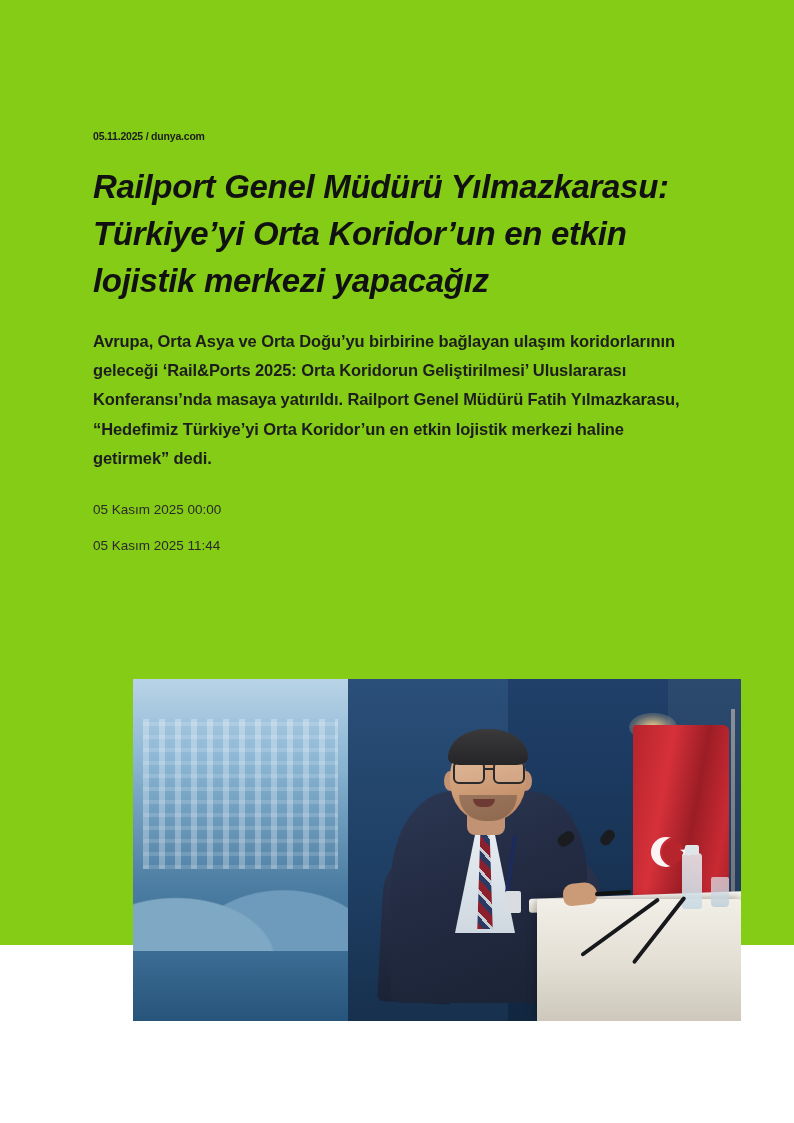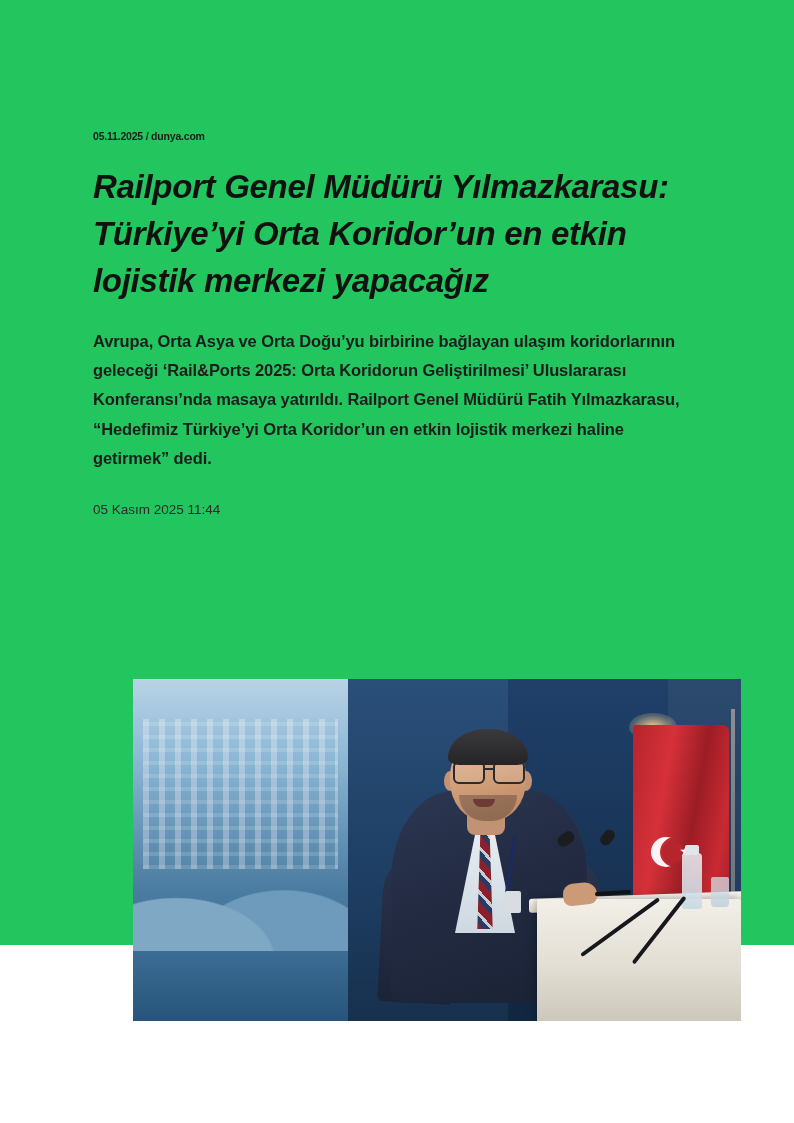--- a/index.html
+++ b/index.html
@@ -13,21 +13,21 @@
     font-family: "Liberation Sans", sans-serif;
     color: #1b1b1b;
     position: relative;
     overflow: hidden;
   }
   .page {
     position: absolute;
     top: 0; left: 0;
     width: 794px;
     height: 945px;
-    background: #22c55e;
+    background: #84cc16;
   }
   .content {
     position: absolute;
     left: 93px;
     top: 130px;
     width: 608px;
   }
   .meta-line {
     font-size: 10.5px;
     font-weight: bold;
@@ -388,20 +388,21 @@
 <div class="page">
 
   <div class="content">
 
     <p class="meta-line">05.11.2025 / dunya.com</p>
 
     <h1 class="headline">Railport Genel Müdürü Yılmazkarasu: Türkiye’yi Orta Koridor’un en etkin lojistik merkezi yapacağız</h1>
 
     <p class="standfirst">Avrupa, Orta Asya ve Orta Doğu’yu birbirine bağlayan ulaşım koridorlarının geleceği ‘Rail&amp;Ports 2025: Orta Koridorun Geliştirilmesi’ Uluslararası Konferansı’nda masaya yatırıldı. Railport Genel Müdürü Fatih Yılmazkarasu, “Hedefimiz Türkiye’yi Orta Koridor’un en etkin lojistik merkezi haline getirmek” dedi.</p>
 
+    <p class="date-line">05 Kasım 2025 00:00</p>
 
     <p class="date-line second">05 Kasım 2025 11:44</p>
 
   </div>
 
   <figure class="figure">
     <div class="photo">
       <div class="screen-left">
         <div class="hills"></div>
         <div class="lower"></div>

